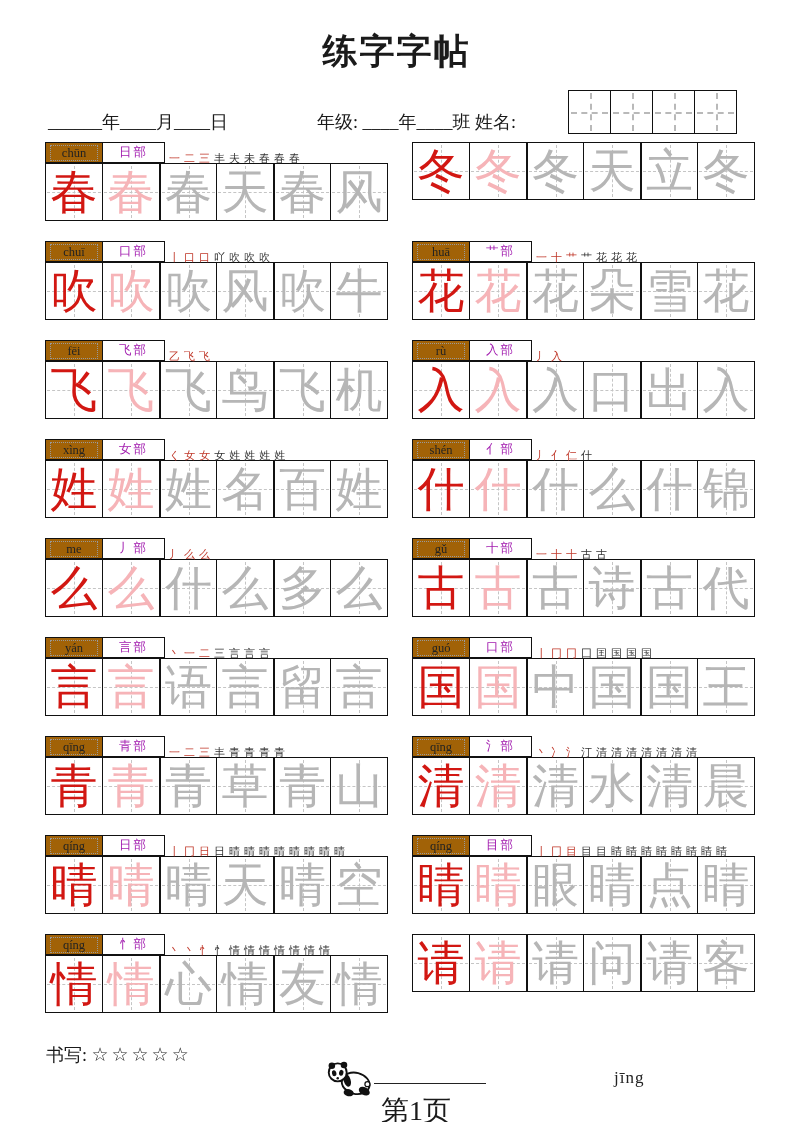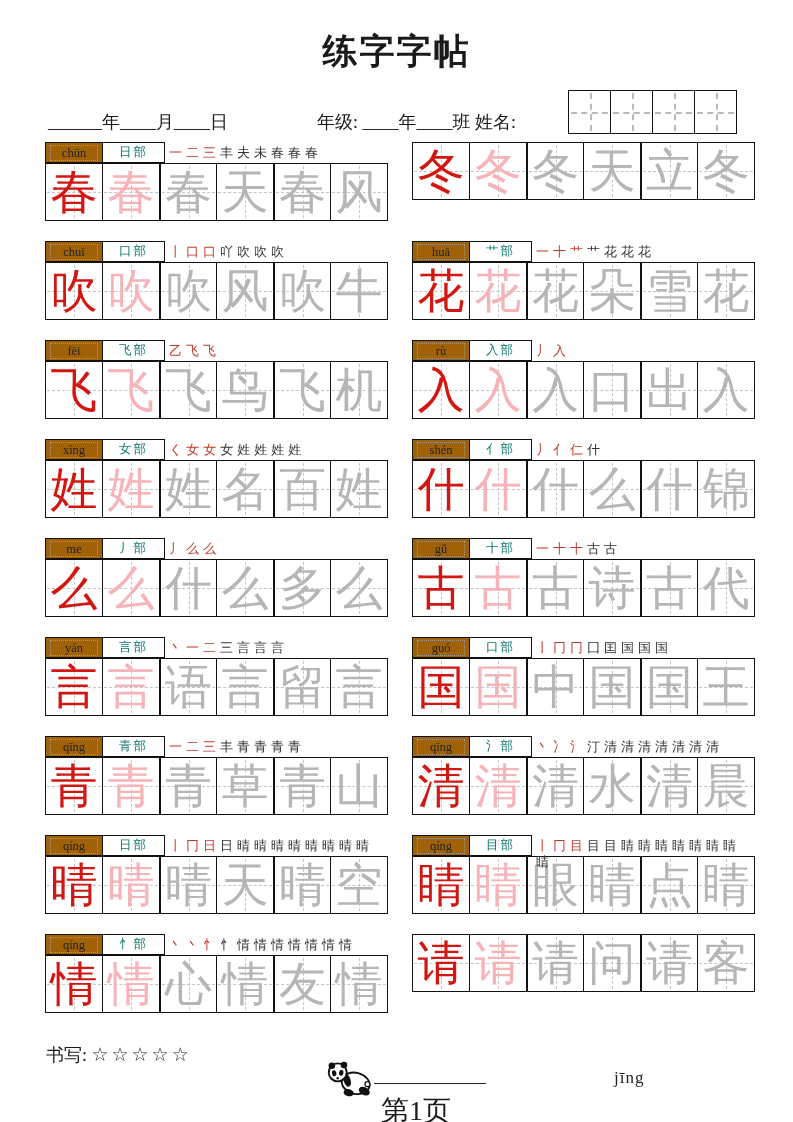--- a/index.html
+++ b/index.html
@@ -44,25 +44,25 @@
     display:flex; align-items:center; justify-content:center;
   }
   .pinyin-inner {
     display:block; min-width:48px; height:16px; line-height:14px;
     border:1px dotted #999; font-size:12.5px; text-align:center; padding:0 2px;
     color:#222;
   }
   .radical-cell {
     width:62px; height:21px; border:1px solid #111; border-left:none;
     display:flex; align-items:center; justify-content:center;
-    font-size:12.5px; color:#0f766e; letter-spacing:2px;
+    font-size:12.5px; color:#a21caf; letter-spacing:2px;
   }
   .stroke-order {
-    position:absolute; left:124px; top:3px; width:210px;
-    font-size:13px; line-height:15.5px; white-space:normal;
+    position:absolute; left:124px; top:9px; width:210px;
+    font-size:11px; line-height:15.5px; white-space:normal;
   }
   .stroke-order span { margin-right:4px; }
   .so-red { color:var(--stroke-red,#c0392b); }
   .so-dark { color:var(--stroke-dark,#333); }
   .cells { display:flex; }
   .cell {
     width:58px; height:58px; border:1px solid #111; margin-left:-1px;
     position:relative; display:flex; align-items:center; justify-content:center;
   }
   .cell:first-child { margin-left:0; }

